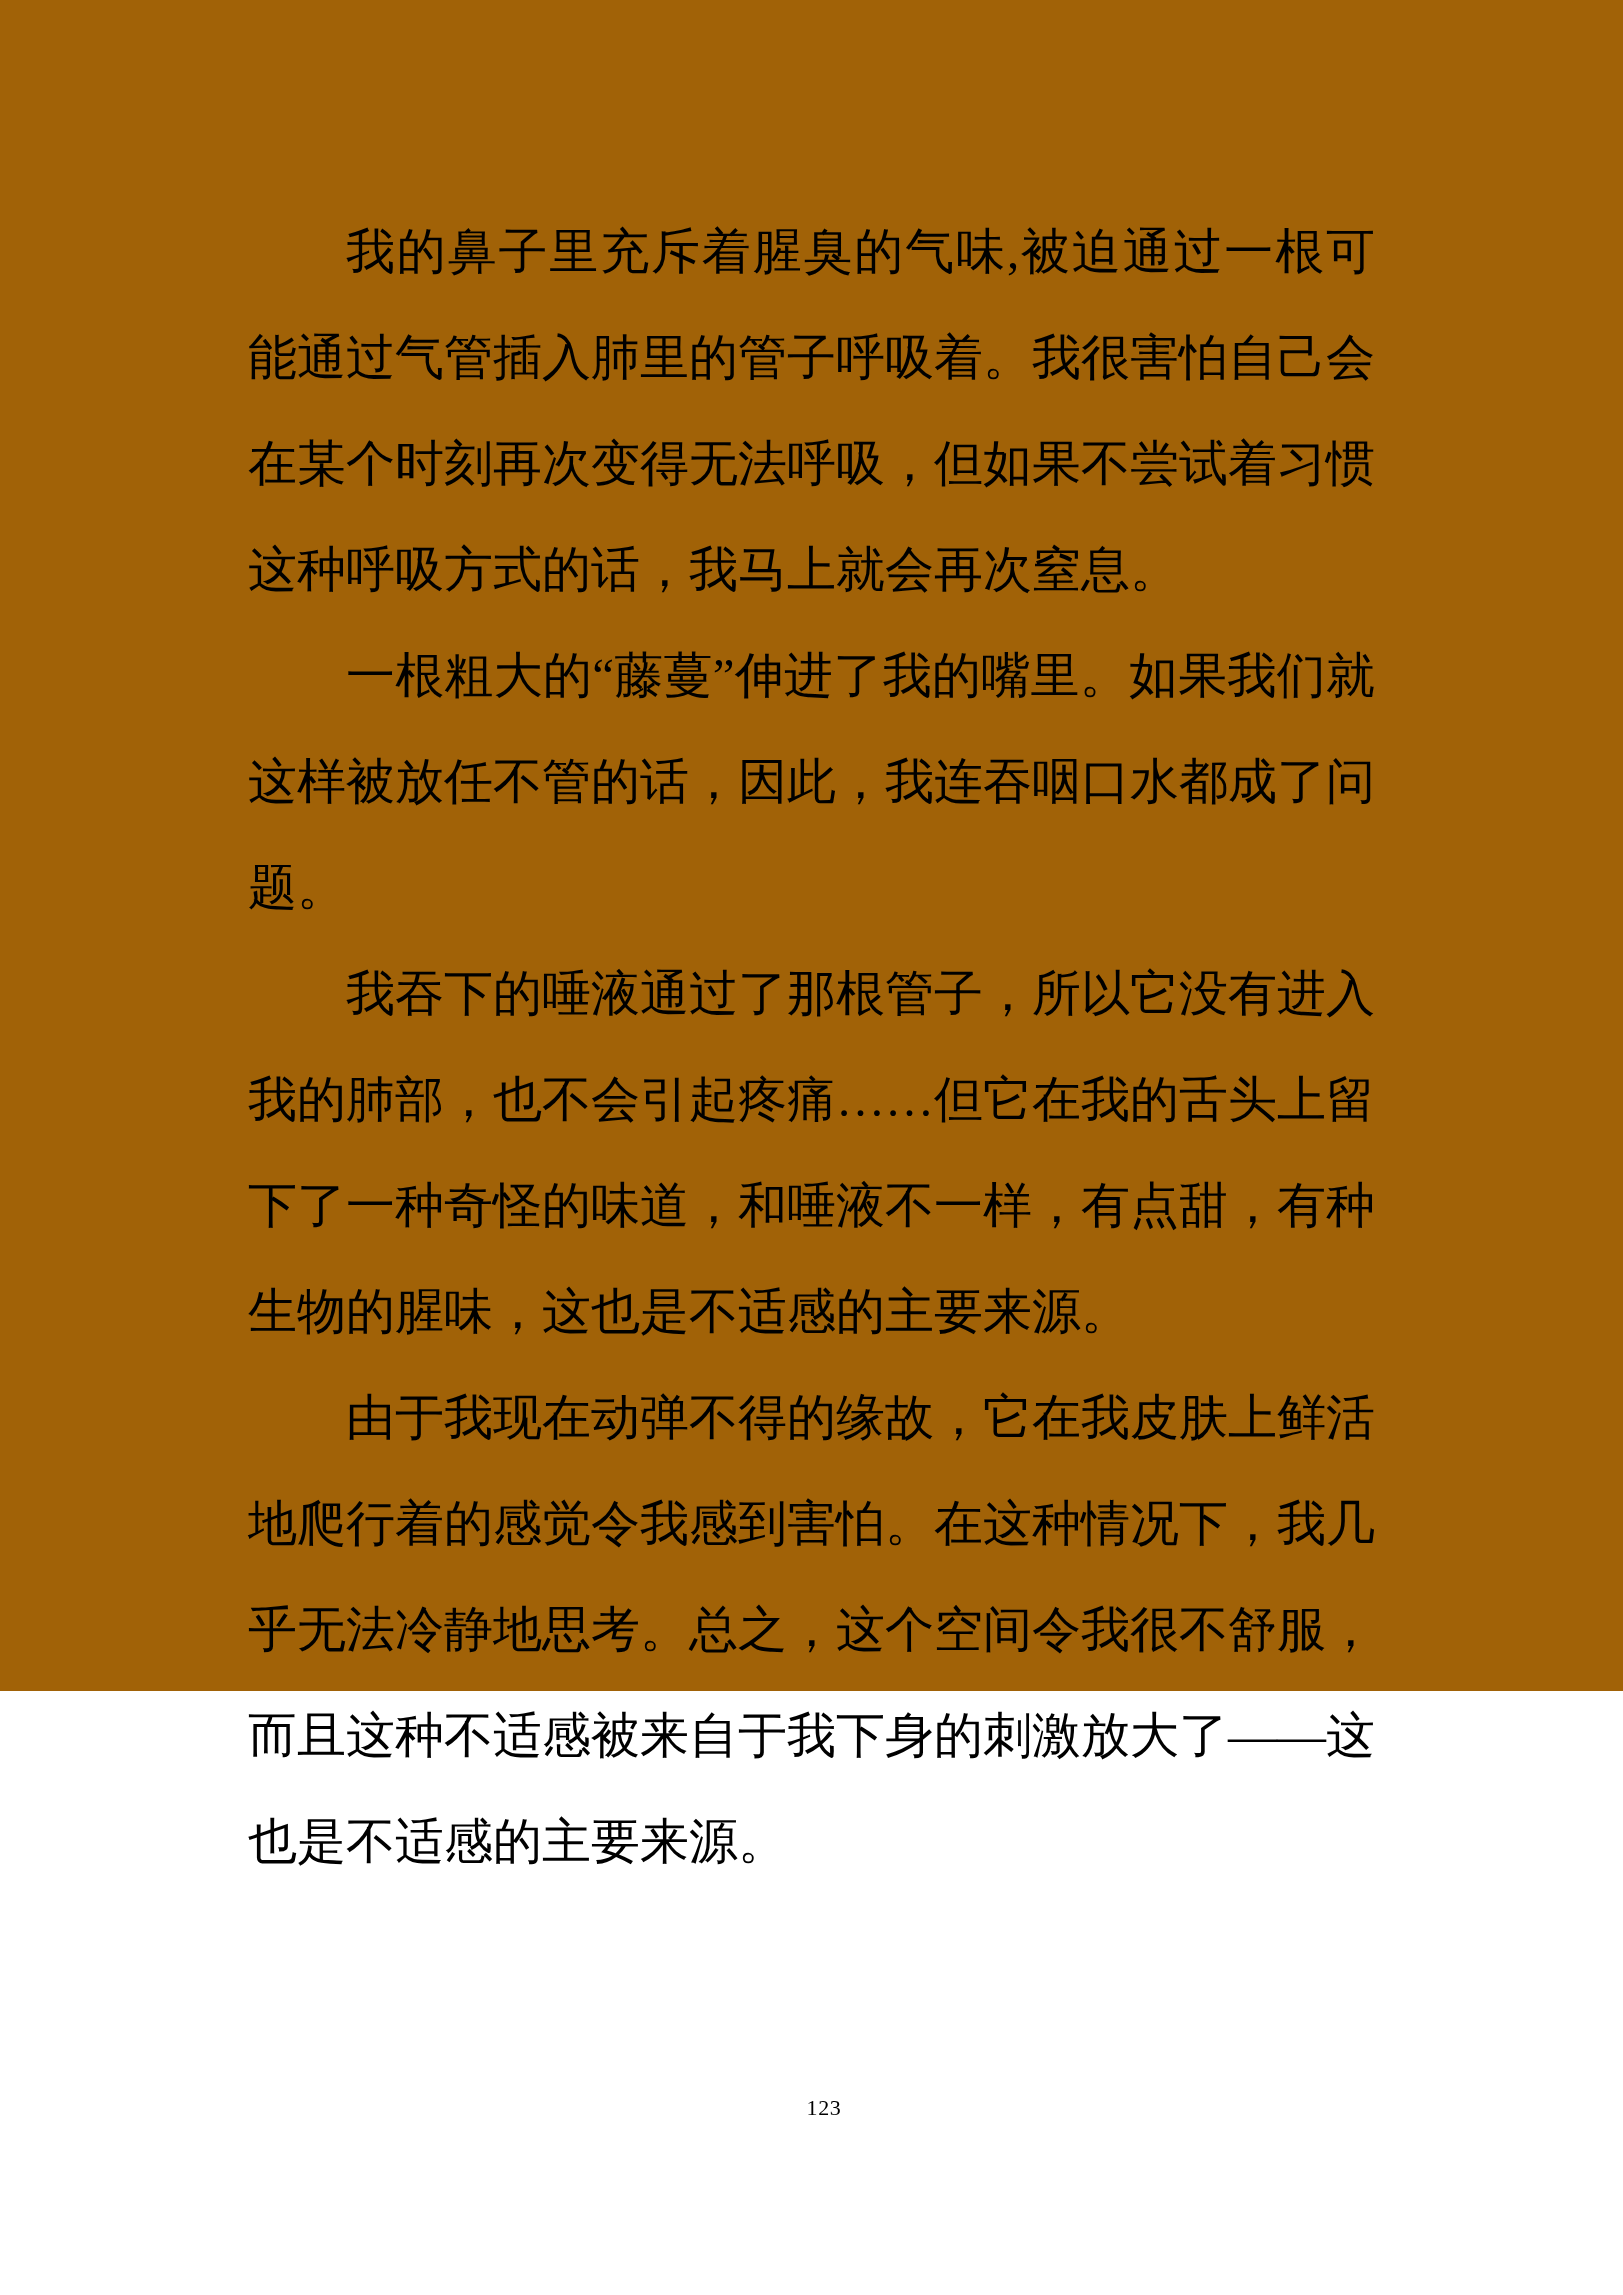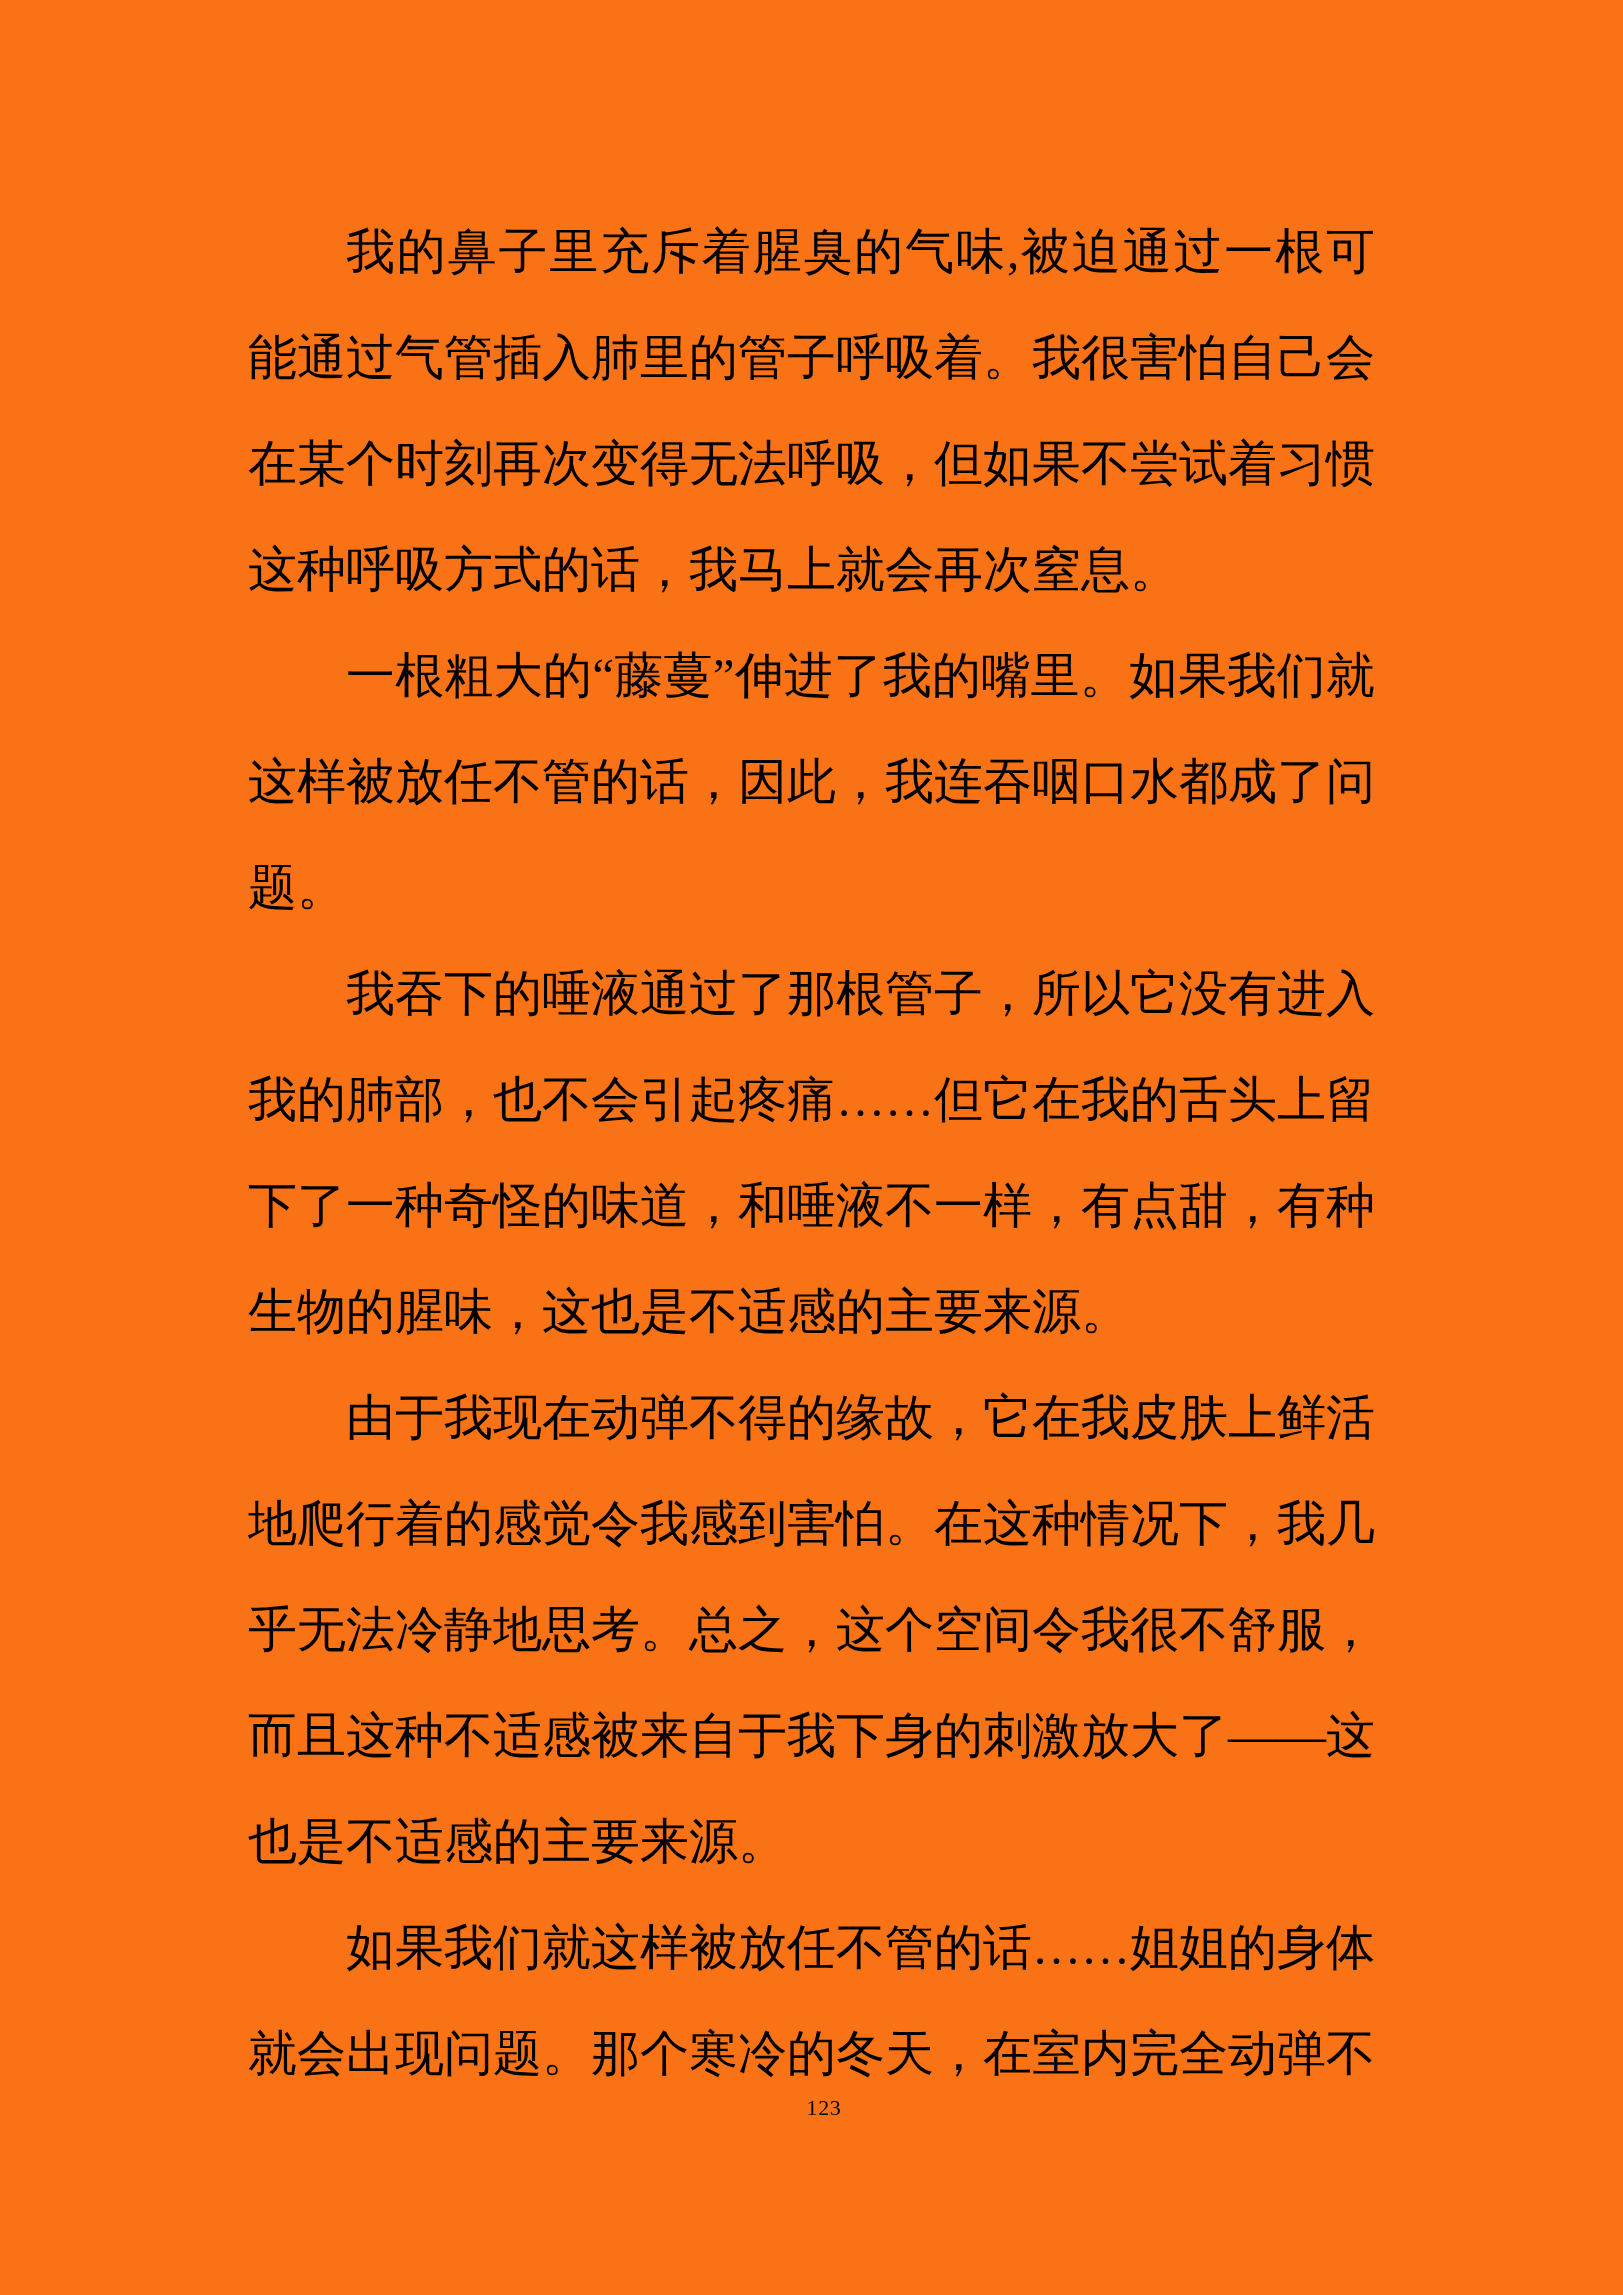--- a/index.html
+++ b/index.html
@@ -11,22 +11,22 @@
     height: 2295px;
     background: #ffffff;
     position: relative;
     font-family: "Liberation Serif", "DejaVu Serif", serif;
     overflow: hidden;
   }
   .page {
     position: absolute;
     left: 0; top: 0;
     width: 1624px;
-    height: 2295px;
-    background: #f97316;
+    height: 1691px;
+    background: #a16207;
   }
   .text-body {
     position: absolute;
     left: 248px;
     top: 199px;
     width: 1127px;
     color: #000000;
     font-size: 49px;
     line-height: 106px;
     text-align: justify;
@@ -55,19 +55,18 @@
 </style>
 </head>
 <body>
 
 <div class="page">
   <div class="text-body">
     <p class="para">我的鼻子里充斥着腥臭的气味,被迫通过一根可能通过气管插入肺里的管子呼吸着。我很害怕自己会在某个时刻再次变得无法呼吸，但如果不尝试着习惯这种呼吸方式的话，我马上就会再次窒息。</p>
     <p class="para">一根粗大的“藤蔓”伸进了我的嘴里。如果我们就这样被放任不管的话，因此，我连吞咽口水都成了问题。</p>
     <p class="para">我吞下的唾液通过了那根管子，所以它没有进入我的肺部，也不会引起疼痛……但它在我的舌头上留下了一种奇怪的味道，和唾液不一样，有点甜，有种生物的腥味，这也是不适感的主要来源。</p>
     <p class="para">由于我现在动弹不得的缘故，它在我皮肤上鲜活地爬行着的感觉令我感到害怕。在这种情况下，我几乎无法冷静地思考。总之，这个空间令我很不舒服，而且这种不适感被来自于我下身的刺激放大了——这也是不适感的主要来源。</p>
-    <p class="para">如果我们就这样被放任不管的话……姐姐的身体就会出现问题。那个寒冷的冬天，在室内完全动弹不</p>
   </div>
   <div class="footer">
     <span class="page-num">123</span>
   </div>
 </div>
 
 
 </body></html>

